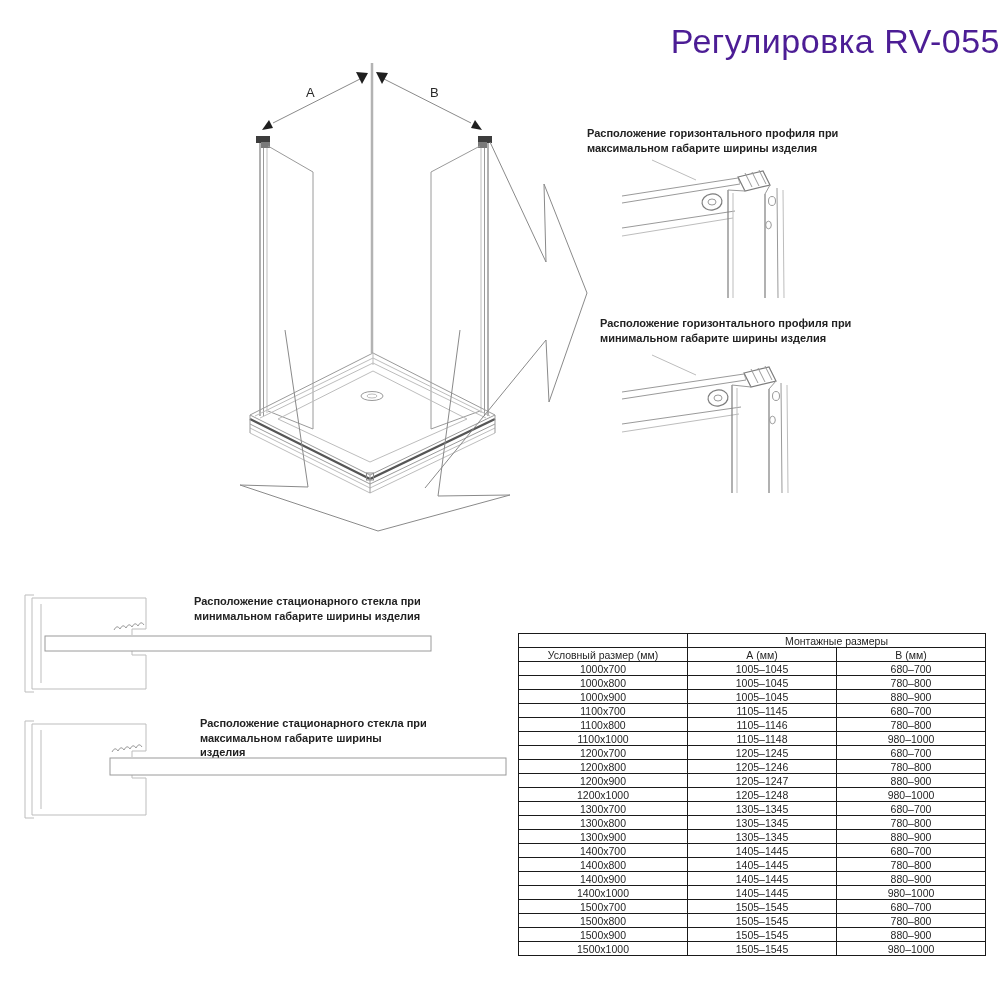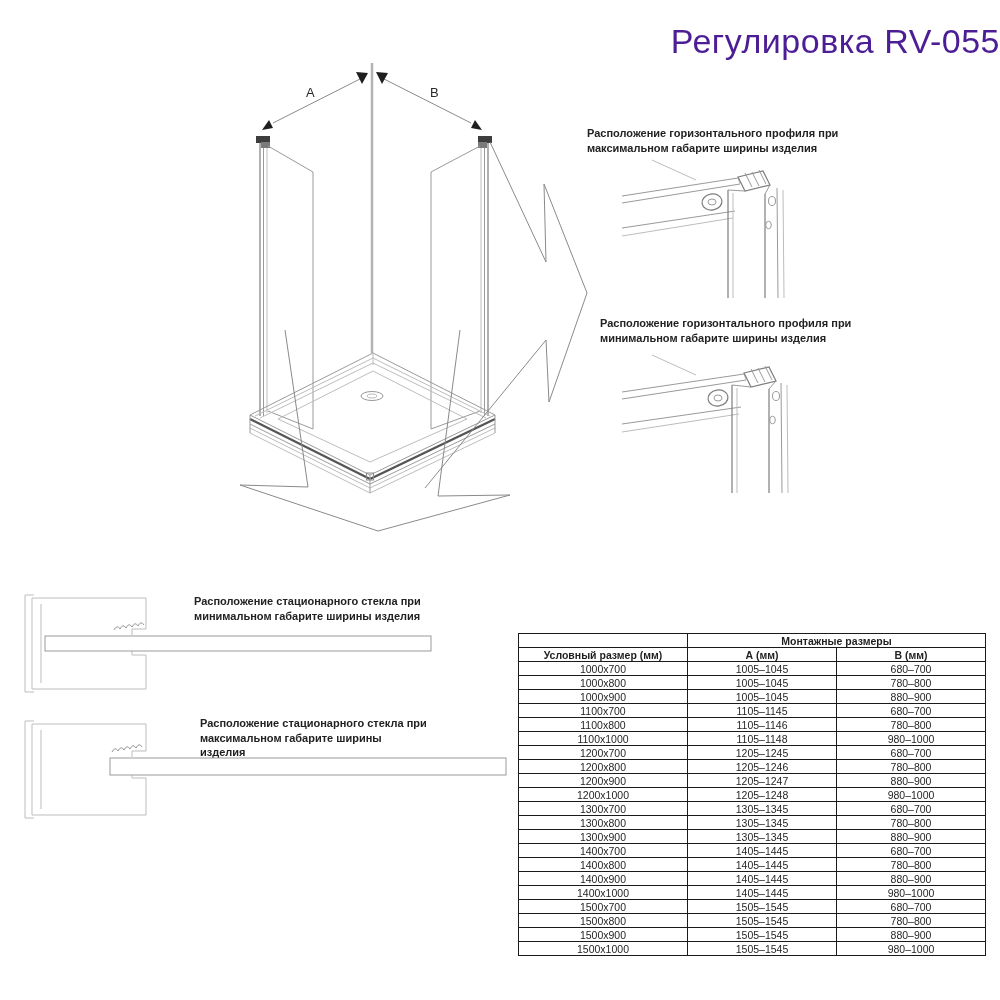--- a/index.html
+++ b/index.html
@@ -17,21 +17,21 @@
   .ln-l{stroke:#bdbdbd;stroke-width:1;fill:none;}
   .ln-d{stroke:#555555;stroke-width:2.4;fill:none;}
   .ln-m{stroke:#7d7d7d;stroke-width:1.2;fill:none;}
   .dim{stroke:#8a8a8a;stroke-width:1;fill:none;}
   .arrowhead{fill:#1f1f1f;stroke:none;}
   .dimtext{font-size:13px;fill:#2a2a2a;font-family:"Liberation Sans",sans-serif;}
   .bigarrow{stroke:#8a8a8a;stroke-width:1;fill:none;}
   #spec-table{left:518px;top:633px;border-collapse:collapse;table-layout:fixed;width:467px;}
   #spec-table td,#spec-table th{border:1px solid #1a1a1a;text-align:center;vertical-align:middle;
     padding:0;height:13px;font-size:10.5px;line-height:12px;overflow:hidden;white-space:nowrap;}
-  #spec-table .hdr{font-weight:bold;font-size:10.5px;}
+  #spec-table .hdr{font-weight:normal;font-size:10.5px;}
   #spec-table col.c1{width:169px;} #spec-table col.c2{width:149px;} #spec-table col.c3{width:149px;}
 </style>
 </head>
 <body>
 
 <div id="page-title" class="abs">Регулировка RV-055</div>
 
 <svg class="abs" style="left:180px;top:55px" width="420" height="485" viewBox="0 0 420 485">
 
   <g>

